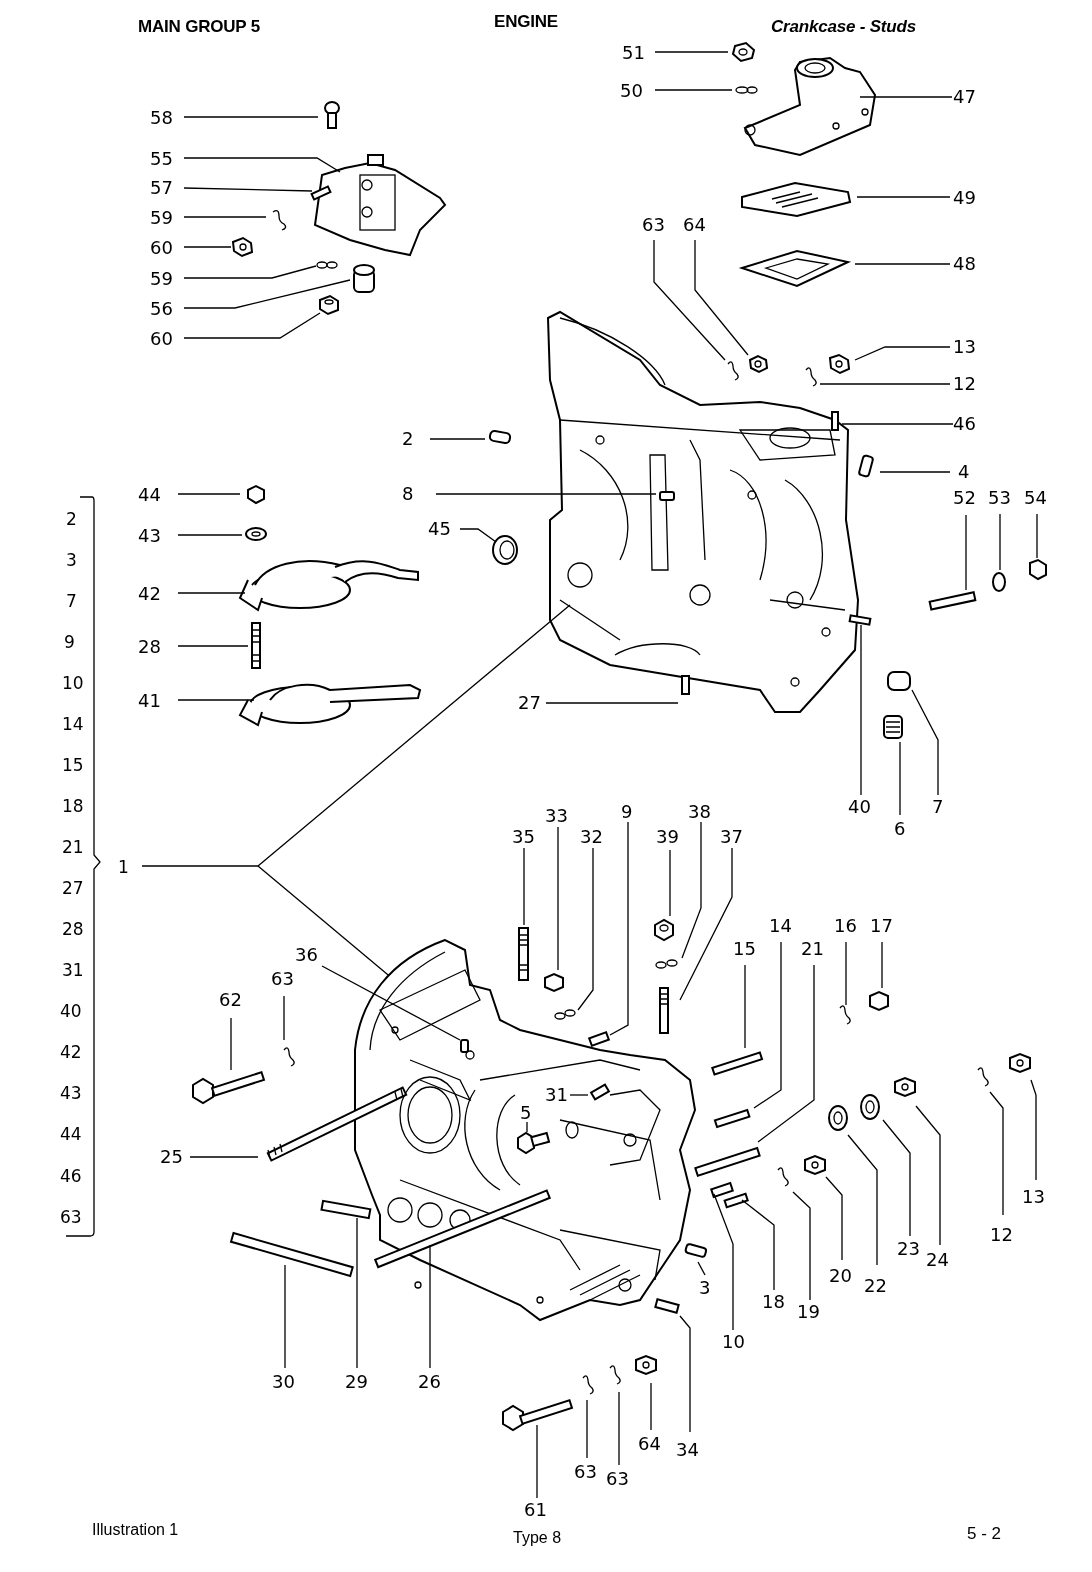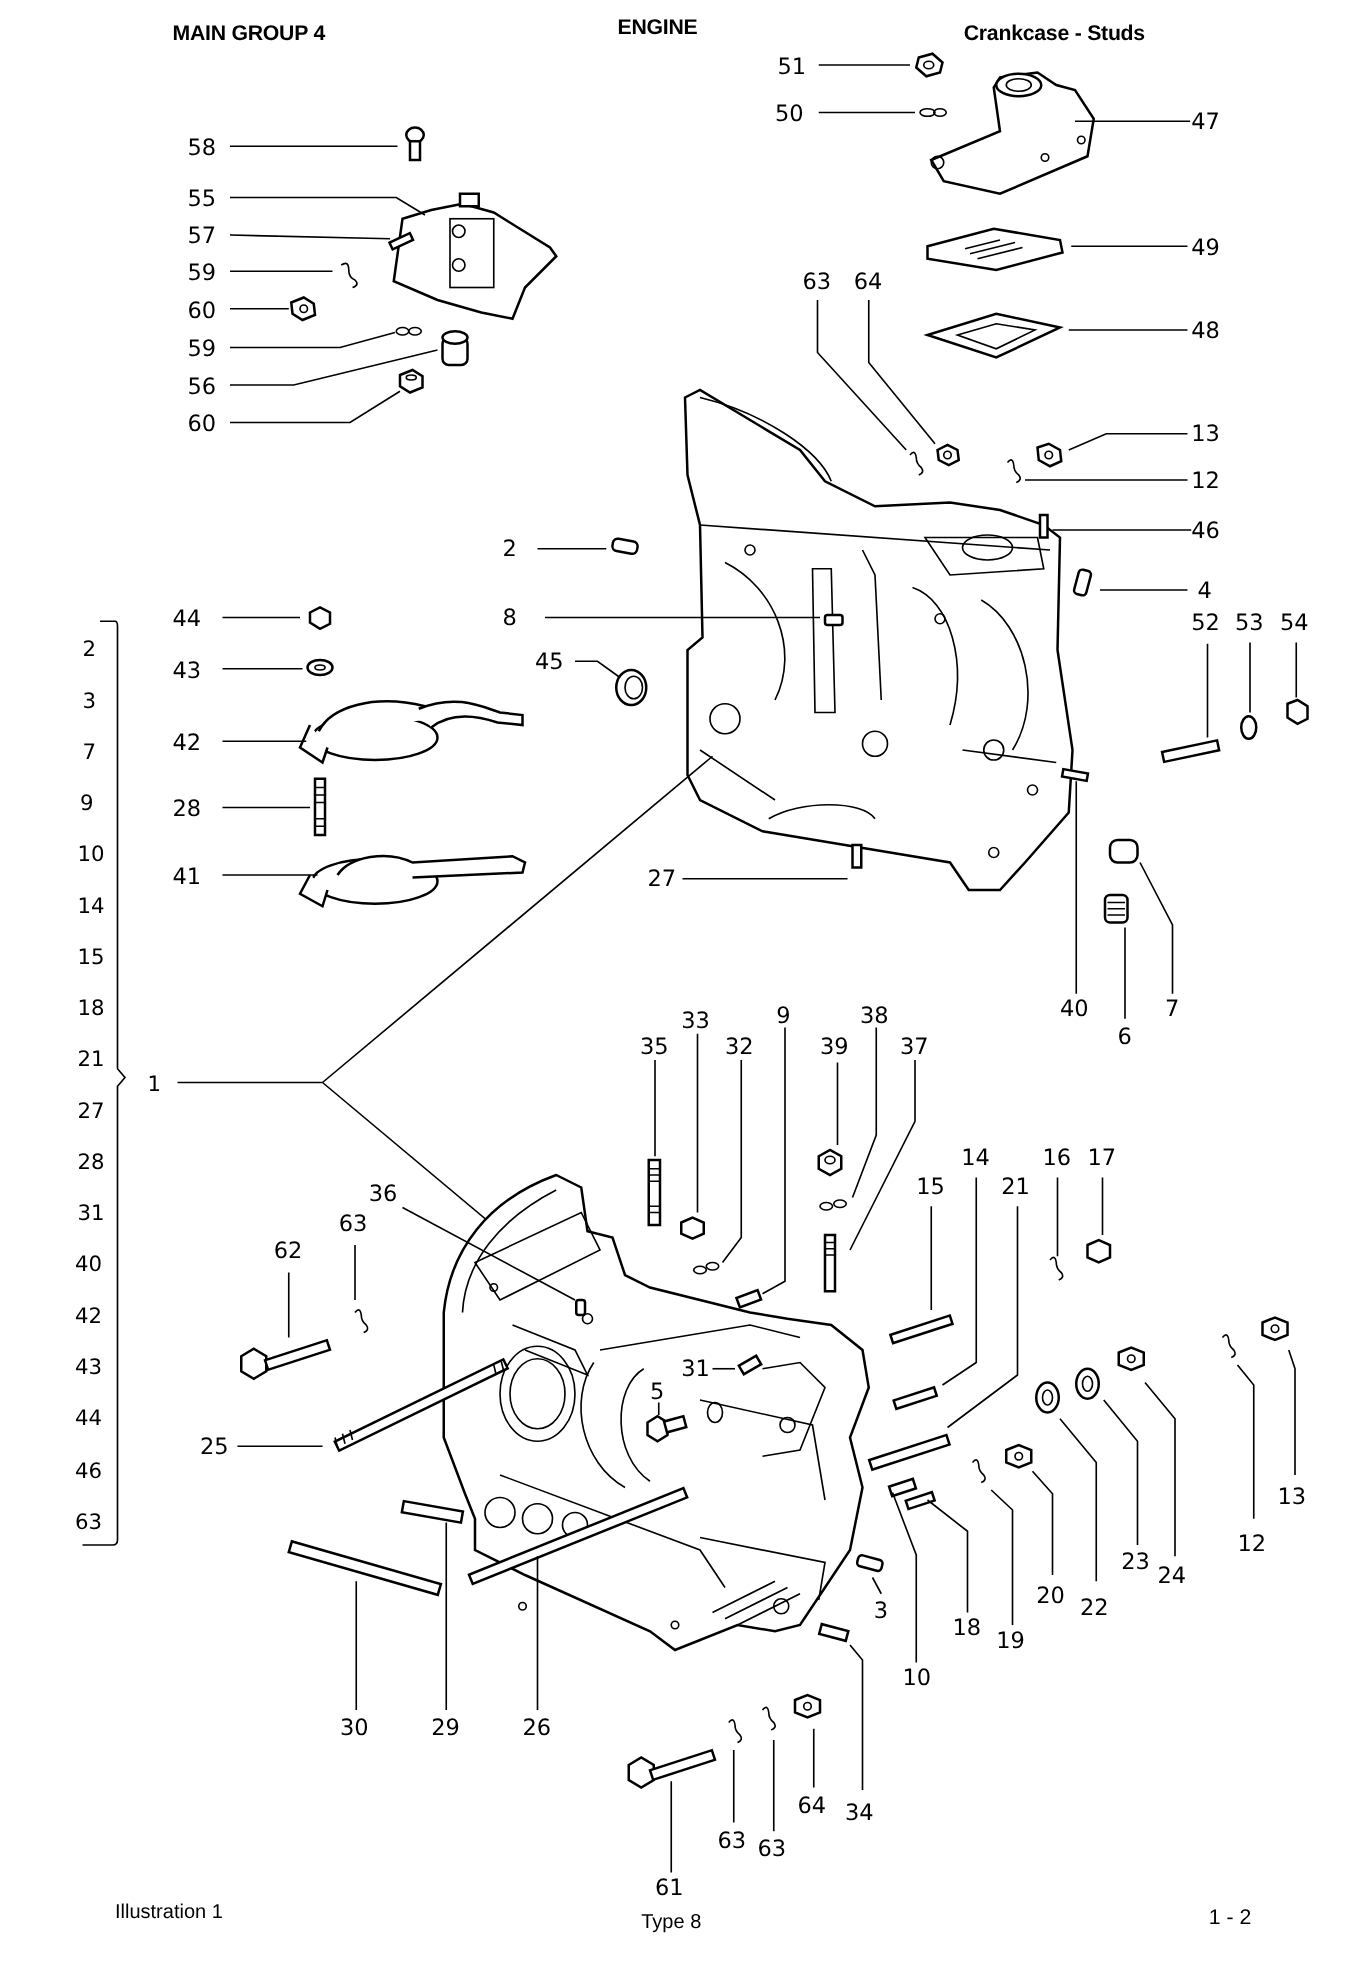--- a/index.html
+++ b/index.html
@@ -9,23 +9,23 @@
   #diagram { position: absolute; left: 0; top: 0; }
   .lbl { font-family: "DejaVu Sans", sans-serif; font-size: 18px; fill: #000; }
   .brk { font-family: "DejaVu Sans", sans-serif; font-size: 17px; fill: #000; }
   .lead { stroke: #000; stroke-width: 1.3; fill: none; }
   .part { stroke: #000; stroke-width: 2; fill: #fff; }
   .thin { stroke: #000; stroke-width: 1.3; fill: none; }
 </style>
 </head>
 <body>
 
-<div class="hdr" style="left:138px;top:17px;">MAIN GROUP  4</div>
+<div class="hdr" style="left:138px;top:17px;">MAIN GROUP  5</div>
 <div class="hdr" style="left:494px;top:12px;text-align:center;">ENGINE</div>
-<div class="hdr" style="left:771px;top:17px;">Crankcase  -  Studs</div>
+<div class="hdr" style="left:771px;top:17px;font-style:italic;">Crankcase  -  Studs</div>
 
 <svg id="diagram" width="1092" height="1572" viewBox="0 0 1092 1572">
 
   <g>
     <polygon class="part" points="735,46 746,43 754,50 752,58 741,61 733,54"></polygon>
     <ellipse class="thin" cx="743" cy="52" rx="4" ry="3"></ellipse>
   </g>
   <line class="lead" x1="655" y1="52" x2="728" y2="52"></line>
   <text class="lbl" x="622" y="59">51</text>
 
@@ -557,13 +557,13 @@
   <g>
     <polygon class="part" points="636,1360 646,1356 656,1360 656,1370 646,1374 636,1370"></polygon>
     <circle class="thin" cx="646" cy="1365" r="3"></circle>
   </g>
   <line class="lead" x1="651" y1="1383" x2="651" y2="1430"></line>
   <text class="lbl" x="638" y="1450">64</text>
 </svg>
 
 <div class="ftr" style="left:92px;top:1521px;">Illustration  1</div>
 <div class="ftr" style="left:513px;top:1529px;">Type 8</div>
-<div class="ftr" style="left:967px;top:1524px;font-size:17px;">1  -  2</div>
+<div class="ftr" style="left:967px;top:1524px;font-size:17px;">5  -  2</div>
 
 </body></html>

